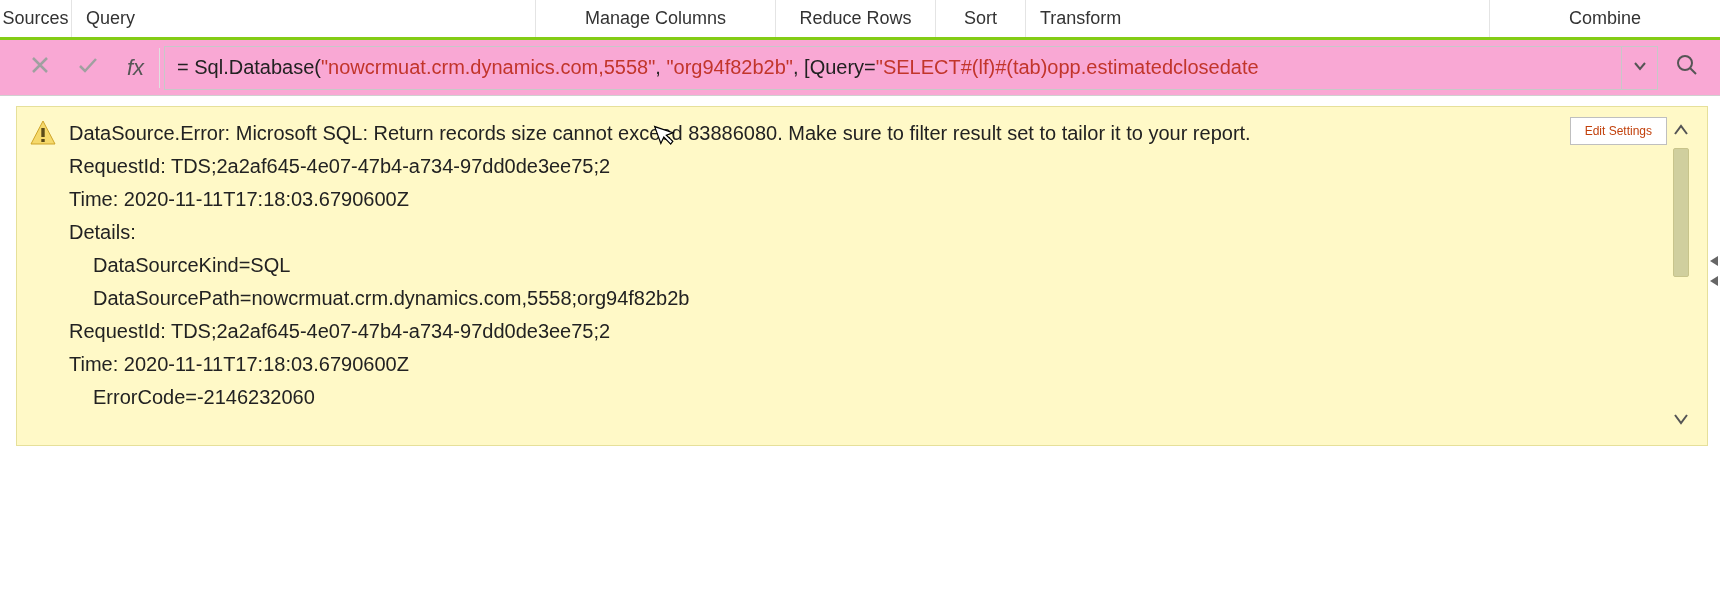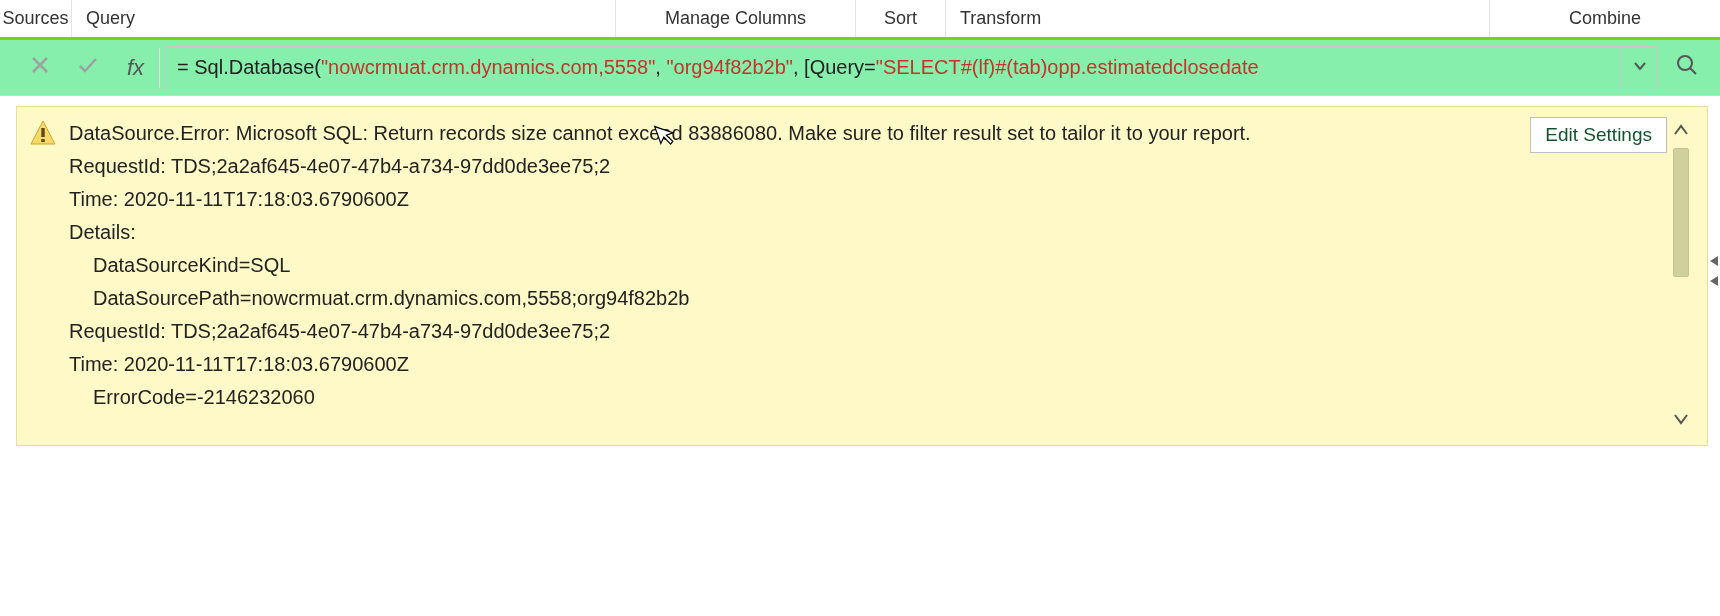--- a/index.html
+++ b/index.html
@@ -42,21 +42,21 @@
     .ribbon .sort      { width: 90px;  justify-content:center; }
     .ribbon .transform { flex: 1; }
     .ribbon .combine   { width: 230px; justify-content:center; border-right:none; }
 
     
     .formula-row {
       display: flex;
       align-items: center;
       height: 56px;
       padding: 6px 10px 6px 16px;
-      background: #86efac;
+      background: #f9a8d4;
       border-bottom: 1px solid #d0d0d0;
     }
     .formula-btn {
       width: 48px;
       height: 40px;
       display: flex;
       align-items: center;
       justify-content: center;
       font-size: 22px;
       color: #9e9e9e;
@@ -162,22 +162,22 @@
       border-radius: 2px;
       max-height: 150px;
     }
     .edit-settings-btn {
       position: absolute;
       top: 10px;
       right: 40px;
       background: #ffffff;
       border: 1px solid #bfbfbf;
       padding: 6px 14px;
-      font-size: 19px;
-      color: #14532d;
+      font-size: 12px;
+      color: #c2410c;
       cursor: pointer;
     }
     .cursor-pointer {
       position: absolute;
       top: 14px;
       left: 640px;
       font-size: 22px;
       color: #000;
       pointer-events: none;
       transform: rotate(-20deg);
@@ -199,20 +199,23 @@
 
 <div class="ribbon">
   <div class="group sources">
       <span>Sources</span>
     </div>
   <div class="group query">
       <span>Query</span>
     </div>
   <div class="group managecol">
       <span>Manage Columns</span>
+    </div>
+  <div class="group reducerows">
+      <span>Reduce Rows</span>
     </div>
   <div class="group sort">
       <span>Sort</span>
     </div>
   <div class="group transform">
       <span>Transform</span>
     </div>
   <div class="group combine">
       <span>Combine</span>
     </div>

